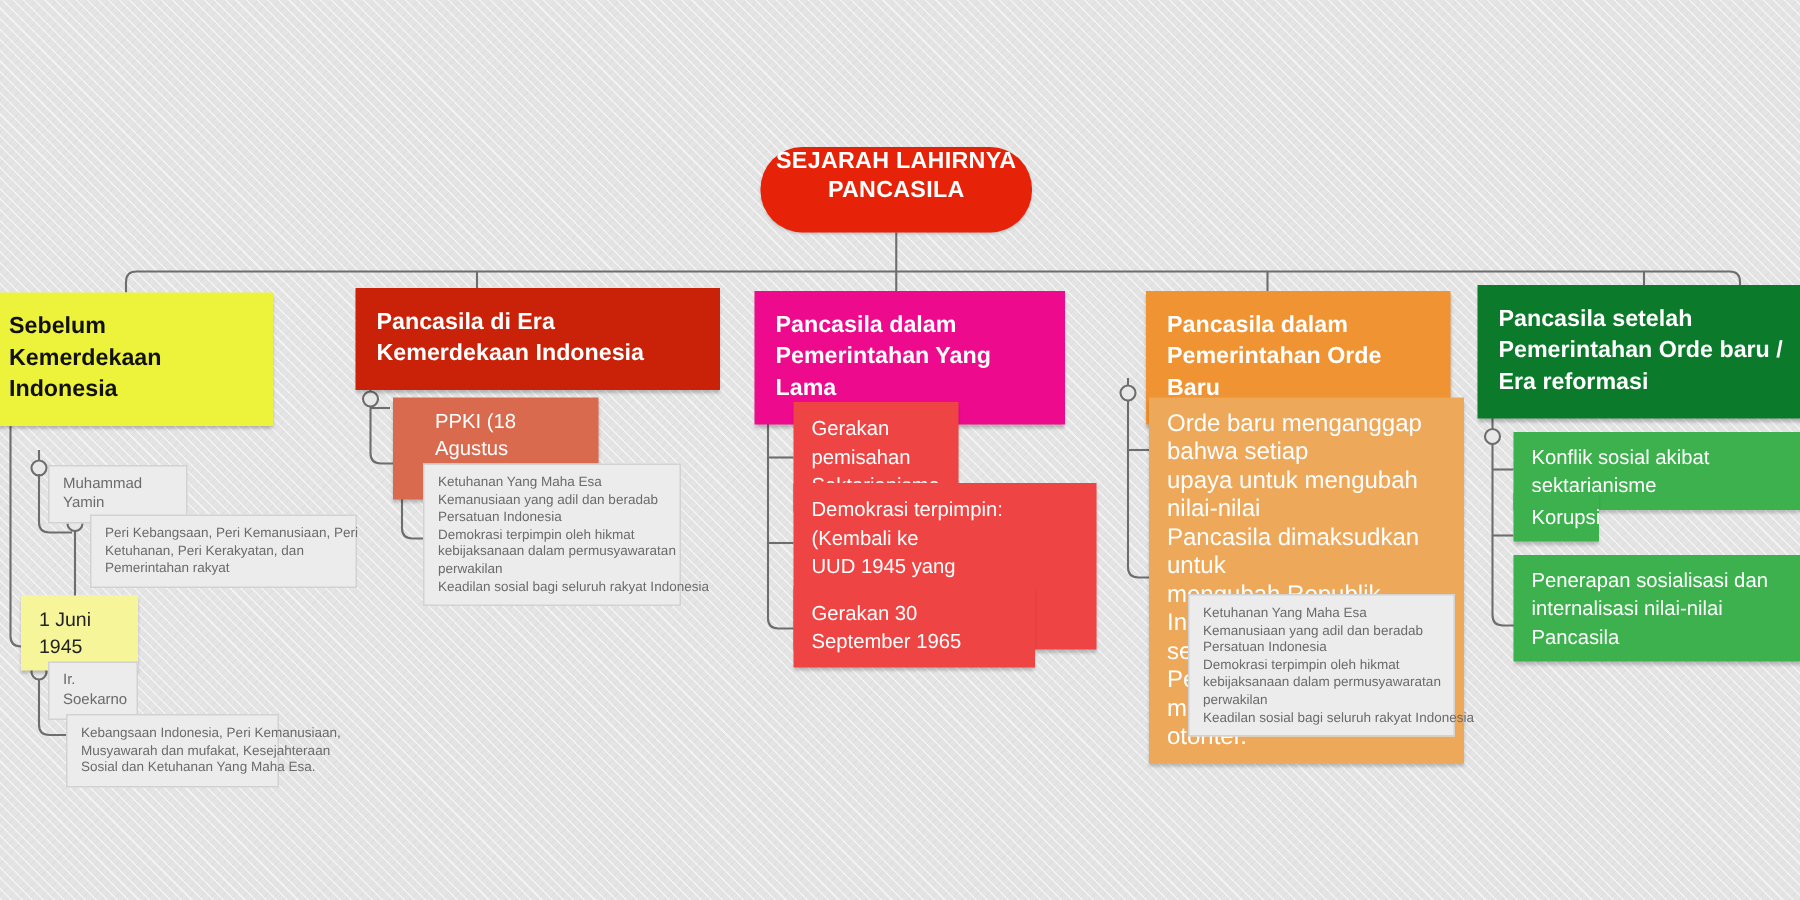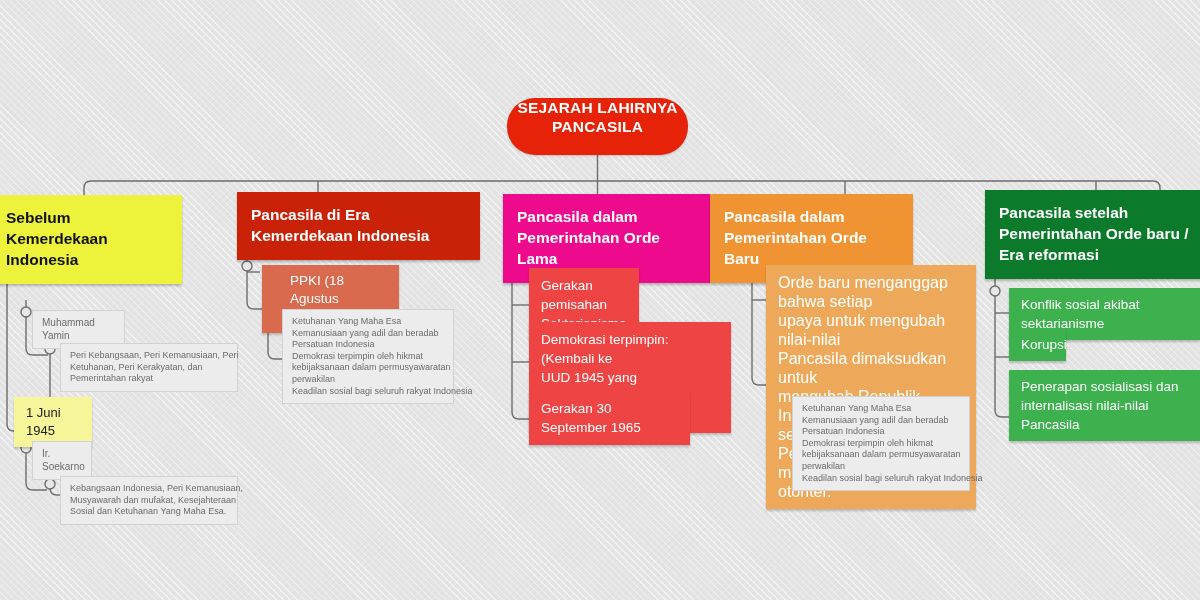--- a/index.html
+++ b/index.html
@@ -29,21 +29,21 @@
 
   
   .branch{
     padding:12px 14px 14px 14px;
     font-weight:bold;font-size:15.5px;line-height:21px;
     box-shadow:0 2px 2px rgba(0,0,0,.22);
   }
   .b1{left:-8px;top:195px;width:190px;background:#edf23a;color:#111;}
   .b2{left:237px;top:192px;width:243px;background:#c92209;color:#fff;}
   .b3{left:503px;top:194px;width:207px;background:#ed0a8c;color:#fff;}
-  .b4{left:710px;top:194px;width:203px;background:#ef9333;color:#fff;}
+  .b4{left:764px;top:194px;width:203px;background:#ef9333;color:#fff;}
   .b5{left:985px;top:190px;width:223px;background:#0b7a2b;color:#fff;}
 
   
   .sub{box-shadow:0 2px 2px rgba(0,0,0,.20);box-sizing:border-box;}
   .sub.pale-yellow{background:#f7f59a;color:#222;font-size:13px;line-height:18px;padding:7px 12px;}
   .sub.salmon{background:#d96a4e;color:#fff;font-size:13.5px;line-height:18px;padding:7px 28px;}
   .sub.pink{background:#ef4444;color:#fff;font-size:13.5px;line-height:19px;padding:8px 12px;}
   .sub.orange{background:#eda85a;color:#fff;font-size:16px;line-height:19px;padding:8px 12px;}
   .sub.green{background:#3cb14e;color:#fff;font-size:13.5px;line-height:19px;padding:7px 12px;}
 
@@ -137,21 +137,21 @@
   </div>
 
   <div class="node sub pale-yellow" style="left:14px;top:397px;width:78px;">
     <span>1 Juni 1945</span>
   </div>
 
   <div class="node note mid" style="left:32px;top:441px;width:60px;">
     <span>Ir. Soekarno</span>
   </div>
 
-  <div class="node note" style="left:60px;top:476px;width:178px;">
+  <div class="node note" style="left:44px;top:476px;width:142px;">
     <span class="ln">Kebangsaan Indonesia, Peri Kemanusiaan,</span>
     <span class="ln">Musyawarah dan mufakat, Kesejahteraan</span>
     <span class="ln">Sosial dan Ketuhanan Yang Maha Esa.</span>
   </div>
 
   <div class="node branch b2">
     <span class="ln">Pancasila di Era Kemerdekaan</span>
     <span class="ln">Indonesia</span>
   </div>
 
@@ -164,21 +164,21 @@
     <span class="ln">Kemanusiaan yang adil dan beradab</span>
     <span class="ln">Persatuan Indonesia</span>
     <span class="ln">Demokrasi terpimpin oleh hikmat</span>
     <span class="ln">kebijaksanaan dalam permusyawaratan</span>
     <span class="ln">perwakilan</span>
     <span class="ln">Keadilan sosial bagi seluruh rakyat Indonesia</span>
   </div>
 
   <div class="node branch b3">
     <span class="ln">Pancasila dalam</span>
-    <span class="ln">Pemerintahan Orde Lama</span>
+    <span class="ln">Pemerintahan Yang Lama</span>
   </div>
 
   <div class="node sub pink" style="left:529px;top:268px;width:110px;">
     <span class="ln">Gerakan pemisahan</span>
     <span class="ln">Sektarianisme</span>
   </div>
 
   <div class="node sub pink" style="left:529px;top:322px;width:202px;">
     <span class="ln">Demokrasi terpimpin: (Kembali ke</span>
     <span class="ln">UUD 1945 yang kecenderungan kuat</span>

